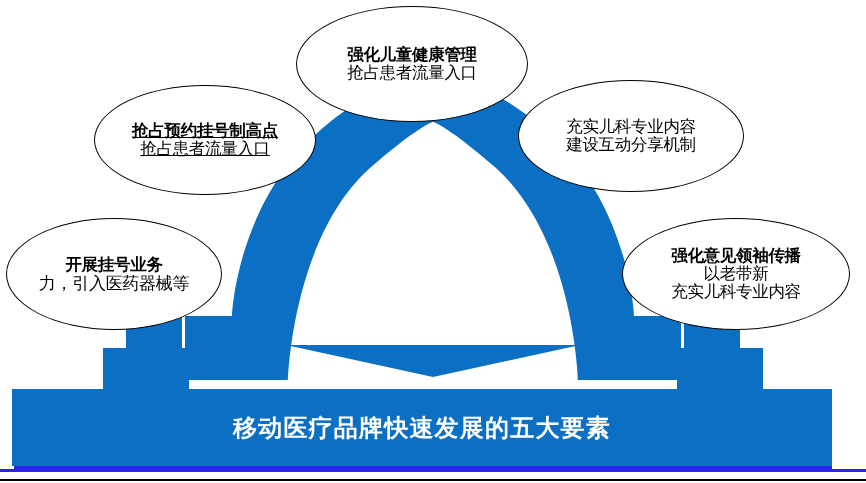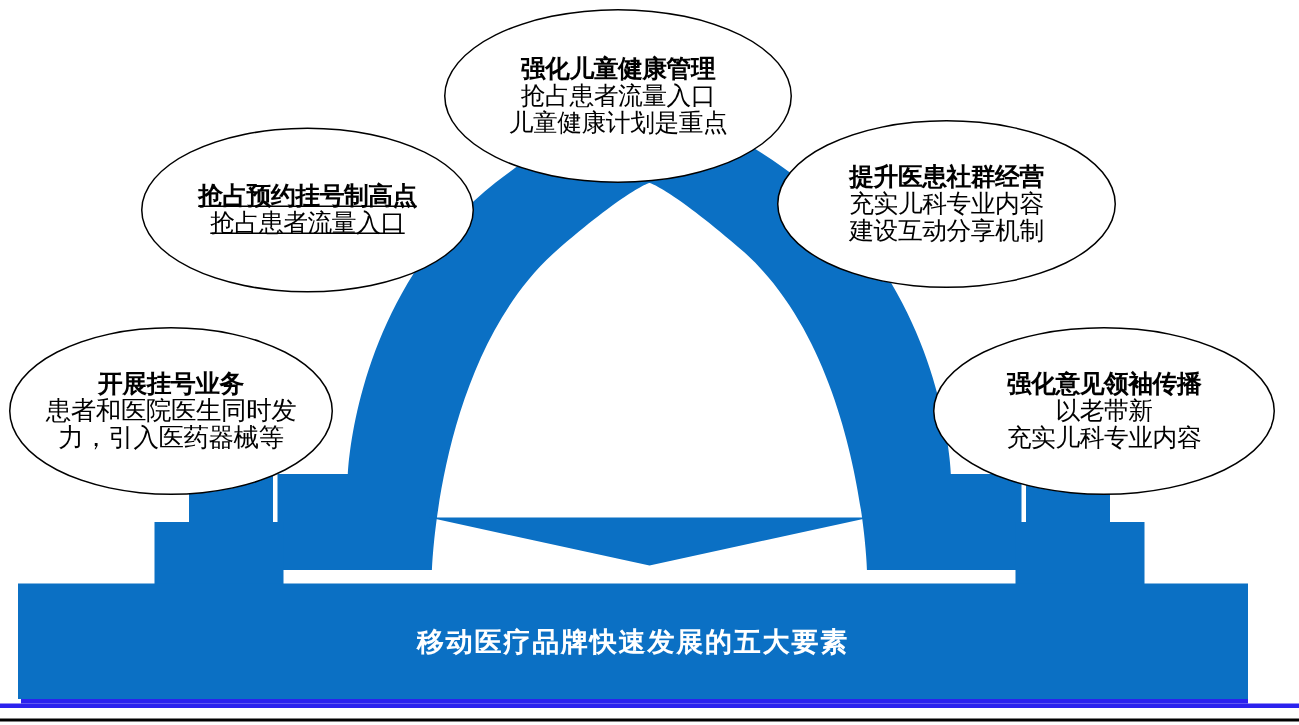--- a/index.html
+++ b/index.html
@@ -66,21 +66,21 @@
     width: 820px;
     height: 77px;
     background: #0B70C4;
     display: flex;
     align-items: center;
     justify-content: center;
   }
   #bottom-bar-label {
     color: #ffffff;
     font-weight: bold;
-    font-size: 18px;
+    font-size: 24px;
     letter-spacing: 1.2px;
   }
   #bar-underline {
     position: absolute;
     left: 14px;
     top: 466px;
     width: 818px;
     height: 3px;
     background: #2B22EE;
   }
@@ -145,37 +145,34 @@
     </g>
 
     <g>
       <polygon points="286,345 580,345 433,377" fill="#0B70C4"></polygon>
     </g>
   </svg>
 
   <div class="node" id="node-top">
     <div class="t1">强化儿童健康管理</div>
     <div class="t2">抢占患者流量入口</div>
-    <div class="t3">儿童健康计划是重点</div>
   </div>
 
   <div class="node" id="node-left-up">
     <div class="t1">抢占预约挂号制高点</div>
     <div class="t3">抢占患者流量入口</div>
   </div>
 
   <div class="node" id="node-right-up">
-    <div class="t1">提升医患社群经营</div>
     <div class="t2">充实儿科专业内容</div>
     <div class="t3">建设互动分享机制</div>
   </div>
 
   <div class="node" id="node-left-low">
     <div class="t1">开展挂号业务</div>
-    <div class="t2">患者和医院医生同时发</div>
     <div class="t3">力，引入医药器械等</div>
   </div>
 
   <div class="node" id="node-right-low">
     <div class="t1">强化意见领袖传播</div>
     <div class="t2">以老带新</div>
     <div class="t3">充实儿科专业内容</div>
   </div>
 
   <div id="bottom-bar">

